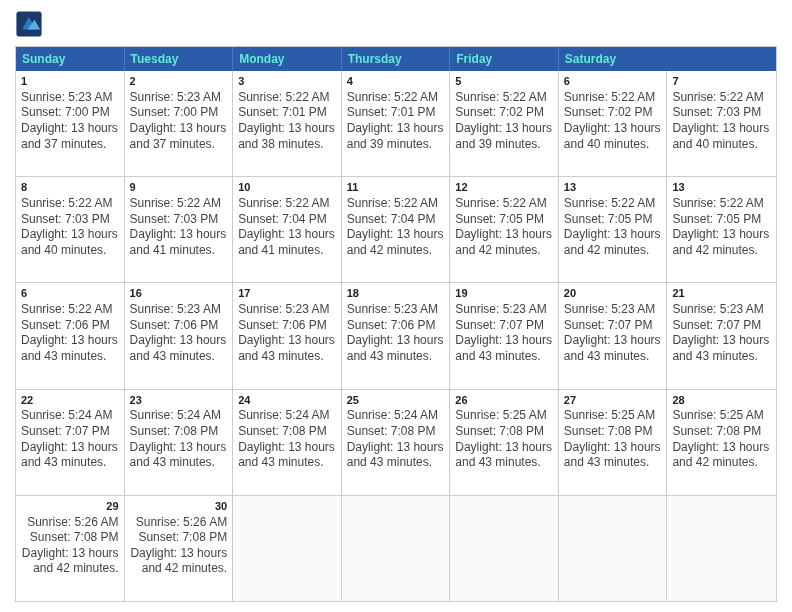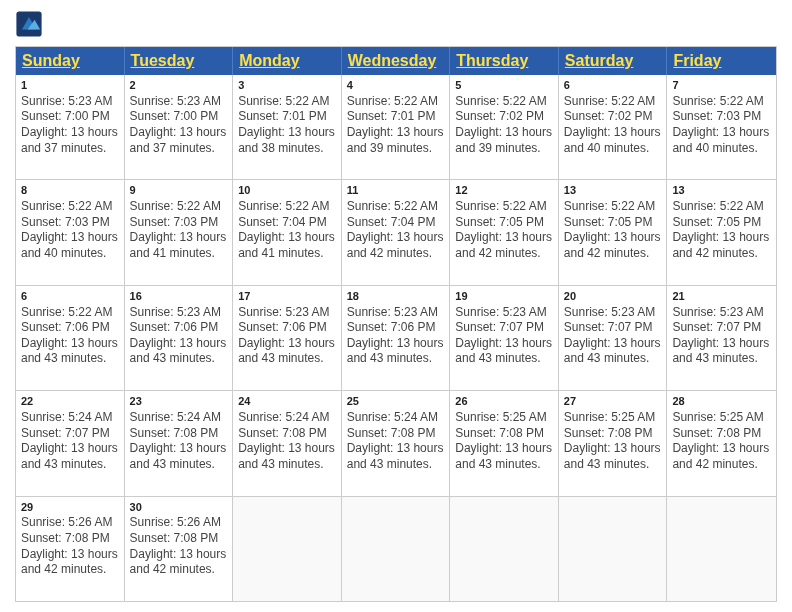--- a/index.html
+++ b/index.html
@@ -58,40 +58,39 @@
       border: 1px solid #ccc;
       display: flex;
       flex-direction: column;
     }
     .cal-header {
       display: grid;
       grid-template-columns: repeat(7, 1fr);
       background: #2a5caa;
     }
     .cal-header-cell {
-      color: #fde047;
+      color: #5eead4;
       font-weight: bold;
-      font-size: 16px;
+      font-size: 12px;
       padding: 5px 6px;
       border-right: 1px solid #4a7cc7;
-      text-decoration: underline;
     }
     .cal-header-cell:last-child { border-right: none; }
     .cal-body {
       flex: 1;
       display: flex;
       flex-direction: column;
     }
     .cal-row {
       display: grid;
       grid-template-columns: repeat(7, 1fr);
       flex: 1;
       border-bottom: 1px solid #ccc;
     }
-    .cal-row:last-child { border-bottom: none; }
+    .cal-row:last-child { border-bottom: none; text-align: right; }
     .cal-cell {
       padding: 3px 5px;
       border-right: 1px solid #ccc;
       font-size: 9.5px;
       color: #333;
       line-height: 1.35;
       vertical-align: top;
     }
     .cal-cell:last-child { border-right: none; }
     .cal-cell.empty { background: #f9f9f9; }
@@ -128,24 +127,23 @@
       <div class="month-title"></div>
       <div class="location"></div>
     </div>
   </div>
 
   <div class="calendar">
     <div class="cal-header">
     <div class="cal-header-cell">Sunday</div>
         <div class="cal-header-cell">Tuesday</div>
         <div class="cal-header-cell">Monday</div>
-        <div class="cal-header-cell">Wednesday</div>
         <div class="cal-header-cell">Thursday</div>
+        <div class="cal-header-cell">Friday</div>
         <div class="cal-header-cell">Saturday</div>
-        <div class="cal-header-cell">Friday</div>
       </div>
     <div class="cal-body">
     <div class="cal-row">
           <div class="cal-cell">
             <span class="day-num">1</span>
             <div class="cal-cell-content" style="white-space: pre-line;">Sunrise: 5:23 AM
 Sunset: 7:00 PM
 Daylight: 13 hours
 and 37 minutes.</div>
           </div>

